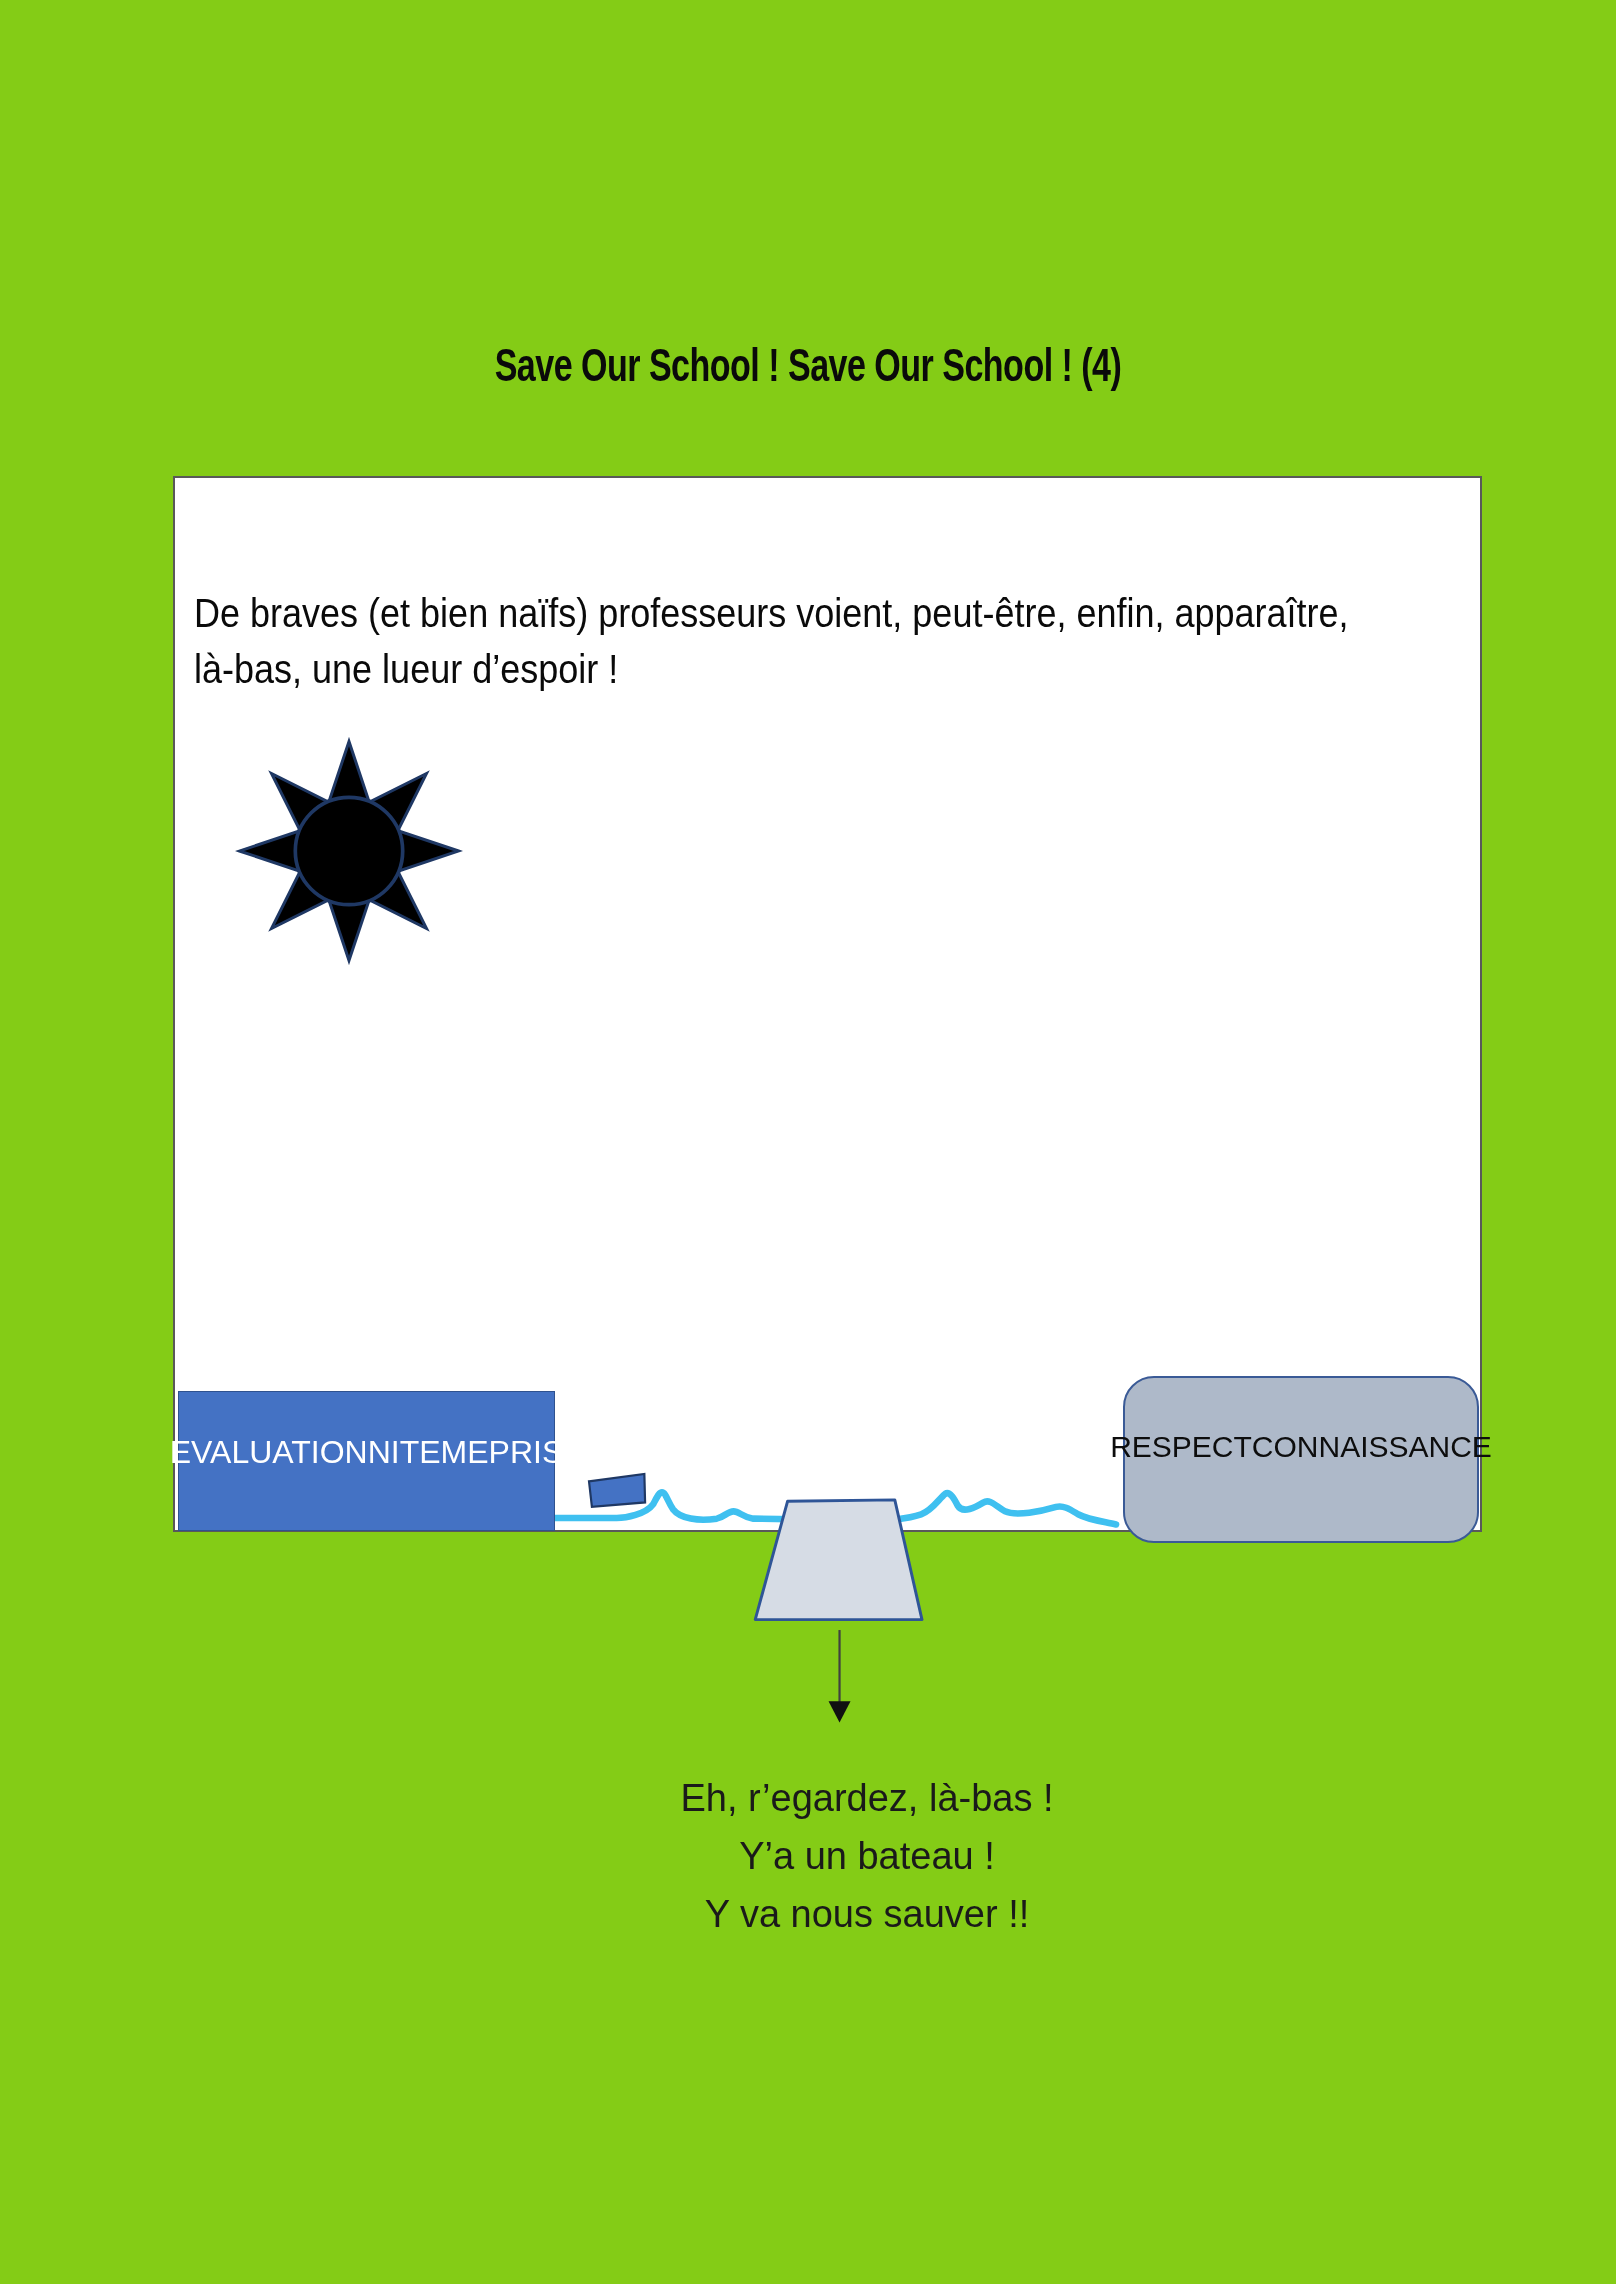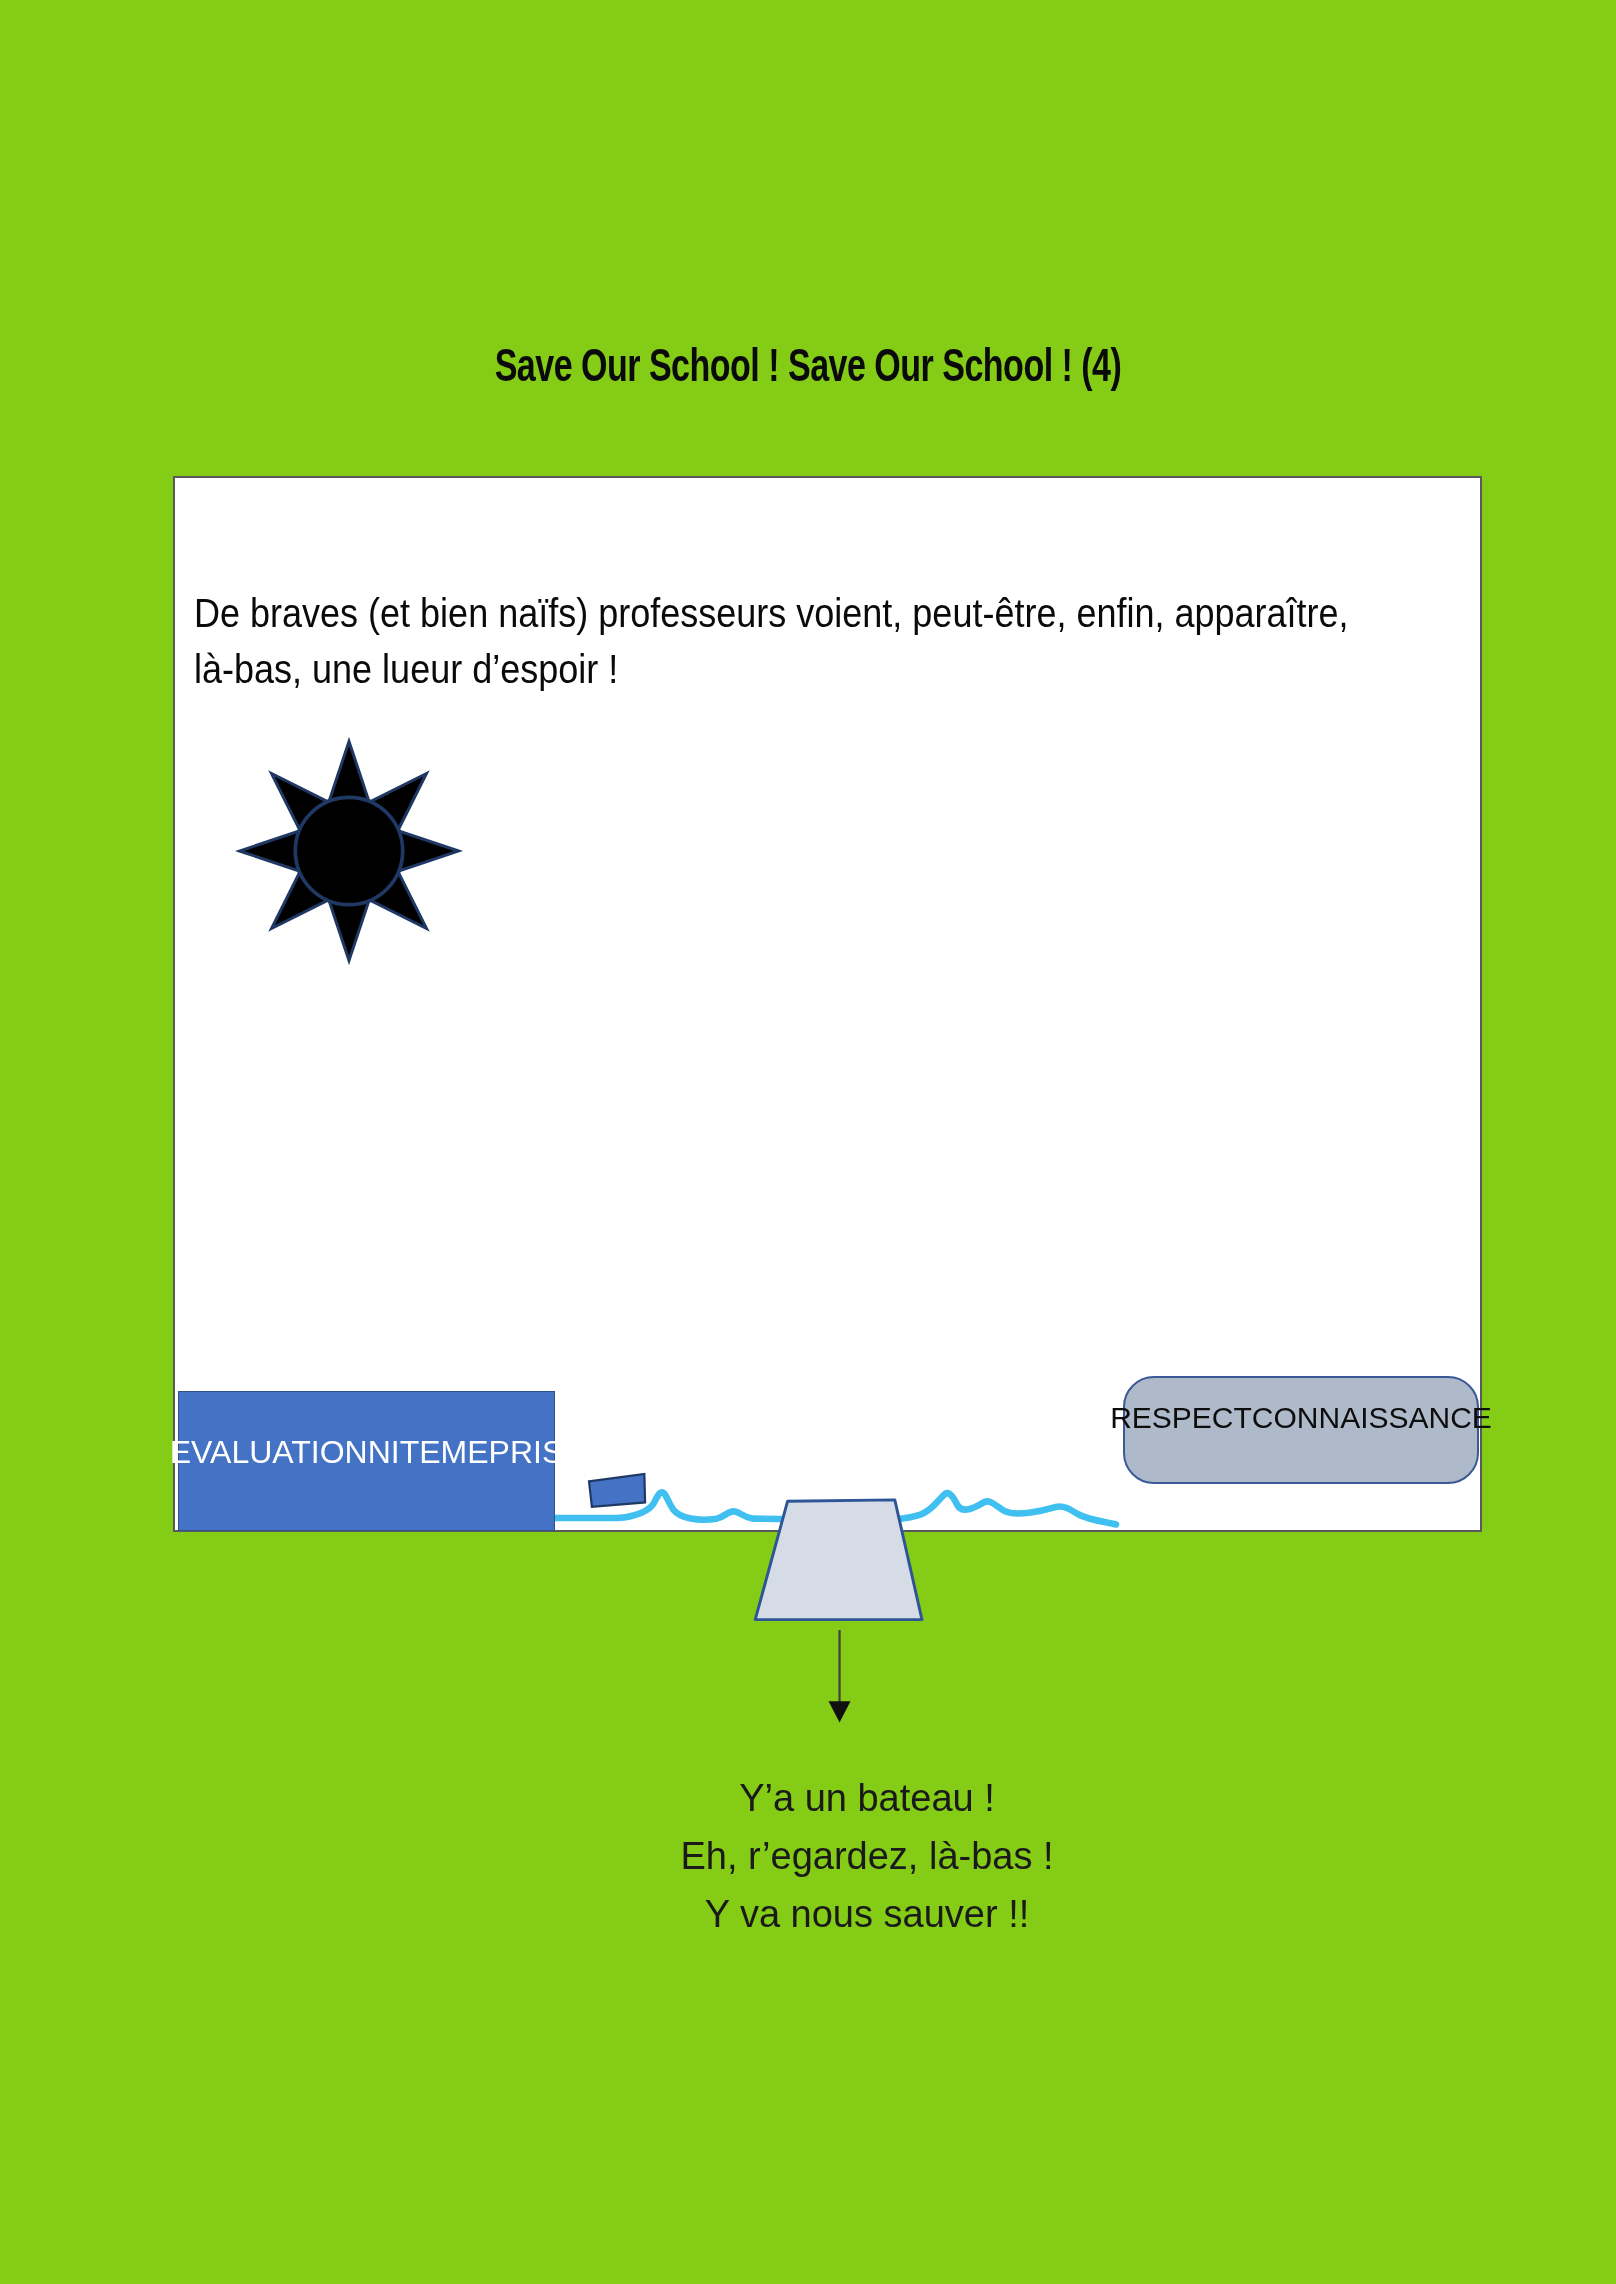--- a/index.html
+++ b/index.html
@@ -80,21 +80,21 @@
     width:377px; height:140px;
     background:#4472c4;
     border:1.5px solid #2f528f;
     color:#ffffff;
     font-size:32px;
     line-height:45px;
     padding-bottom:17.6px;
   }
   .label-right{
     left:1123px; top:1376px;
-    width:356px; height:108px;
+    width:356px; height:167px;
     background:#aeb9c9;
     border:2.2px solid #3a5a96;
     border-radius:31px;
     color:#0d0d0d;
     font-size:30px;
     line-height:44px;
     padding-bottom:25px;
   }
   .trapezoid{
     position:absolute;
@@ -170,19 +170,19 @@
   <svg class="trapezoid" viewBox="0 0 260 185">
     <polygon points="62,14 208,12 245,175 18,175" fill="#d6dce5" stroke="#2f5597" stroke-width="4" stroke-linejoin="round"></polygon>
   </svg>
 
   <svg class="down-arrow" viewBox="0 0 60 140">
     <line x1="28" y1="8" x2="28" y2="107" stroke="#404040" stroke-width="3"></line>
     <polygon points="13,105 43,105 28,134" fill="#111111"></polygon>
   </svg>
 
   <div class="caption">
+    <div>Eh, r’egardez, là-bas !</div>
     <div>Y’a un bateau !</div>
-    <div>Eh, r’egardez, là-bas !</div>
     <div>Y va nous sauver !!</div>
   </div>
 
 </div>
 
 
 </body></html>

